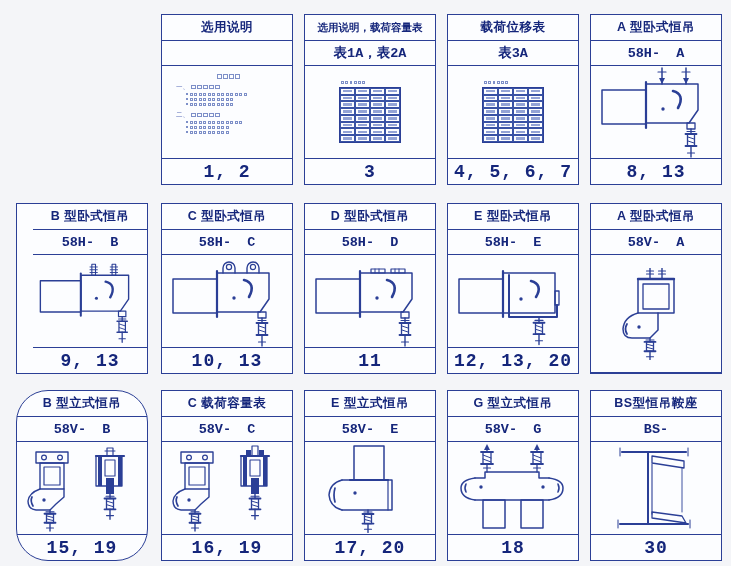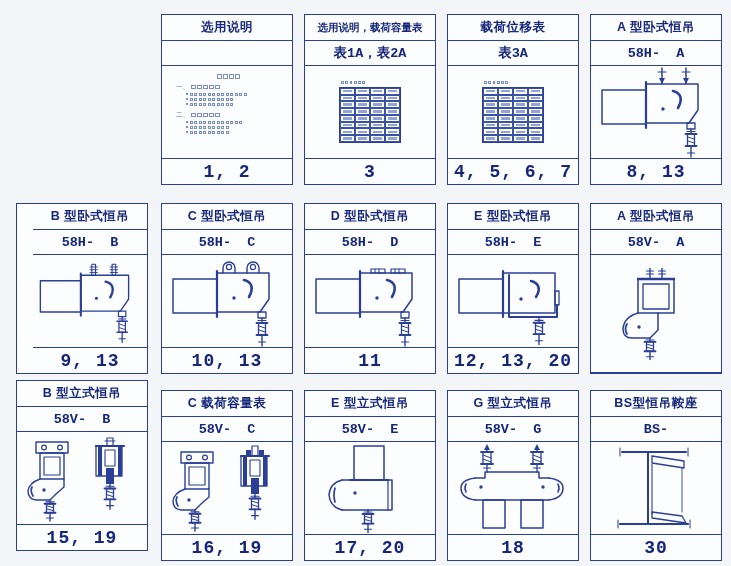--- a/index.html
+++ b/index.html
@@ -596,21 +596,21 @@
           <rect x="52.5" y="73.9" width="7" height="9.36" stroke-width="1.3"></rect>
           <line x1="50.5" y1="73.9" x2="61.5" y2="73.9" stroke-width="1.8"></line>
           <line x1="50.5" y1="83.26" x2="61.5" y2="83.26" stroke-width="1.8"></line>
           <line x1="53" y1="76.24" x2="59" y2="77.8" stroke-width="1"></line>
           <line x1="53" y1="79.36" x2="59" y2="80.92" stroke-width="1"></line>
           <line x1="56" y1="83.26" x2="56" y2="91.84" stroke-width="1.4"></line>
           <line x1="52.5" y1="88.72" x2="59.5" y2="88.72" stroke-width="1.1"></line>
         </svg>
       </div>
     </div>
-    <div class="cell" style="left: 16px; top: 380px;">
+    <div class="cell" style="left: 16px; top: 390px; border-radius: 32px;">
       <div class="band title">B 型立式恒吊</div>
       <div class="band subtitle">58V-  B</div>
       <div class="content">
         <svg class="draw" viewBox="0 0 124 92">
           <rect x="16" y="10" width="32" height="11" stroke-width="1.4"></rect>
           <circle cx="24" cy="15.5" r="2.4" stroke-width="1.2"></circle>
           <circle cx="40" cy="15.5" r="2.4" stroke-width="1.2"></circle>
           <rect x="20" y="21" width="24" height="26" stroke-width="1.4"></rect>
           <rect x="24" y="25" width="16" height="18" stroke-width="1.2"></rect>
           <path d="M20,47 Q9,51 8,59 Q8,67 16,68 L30,68 L36,62 L44,55 V47" stroke-width="1.4"></path>

